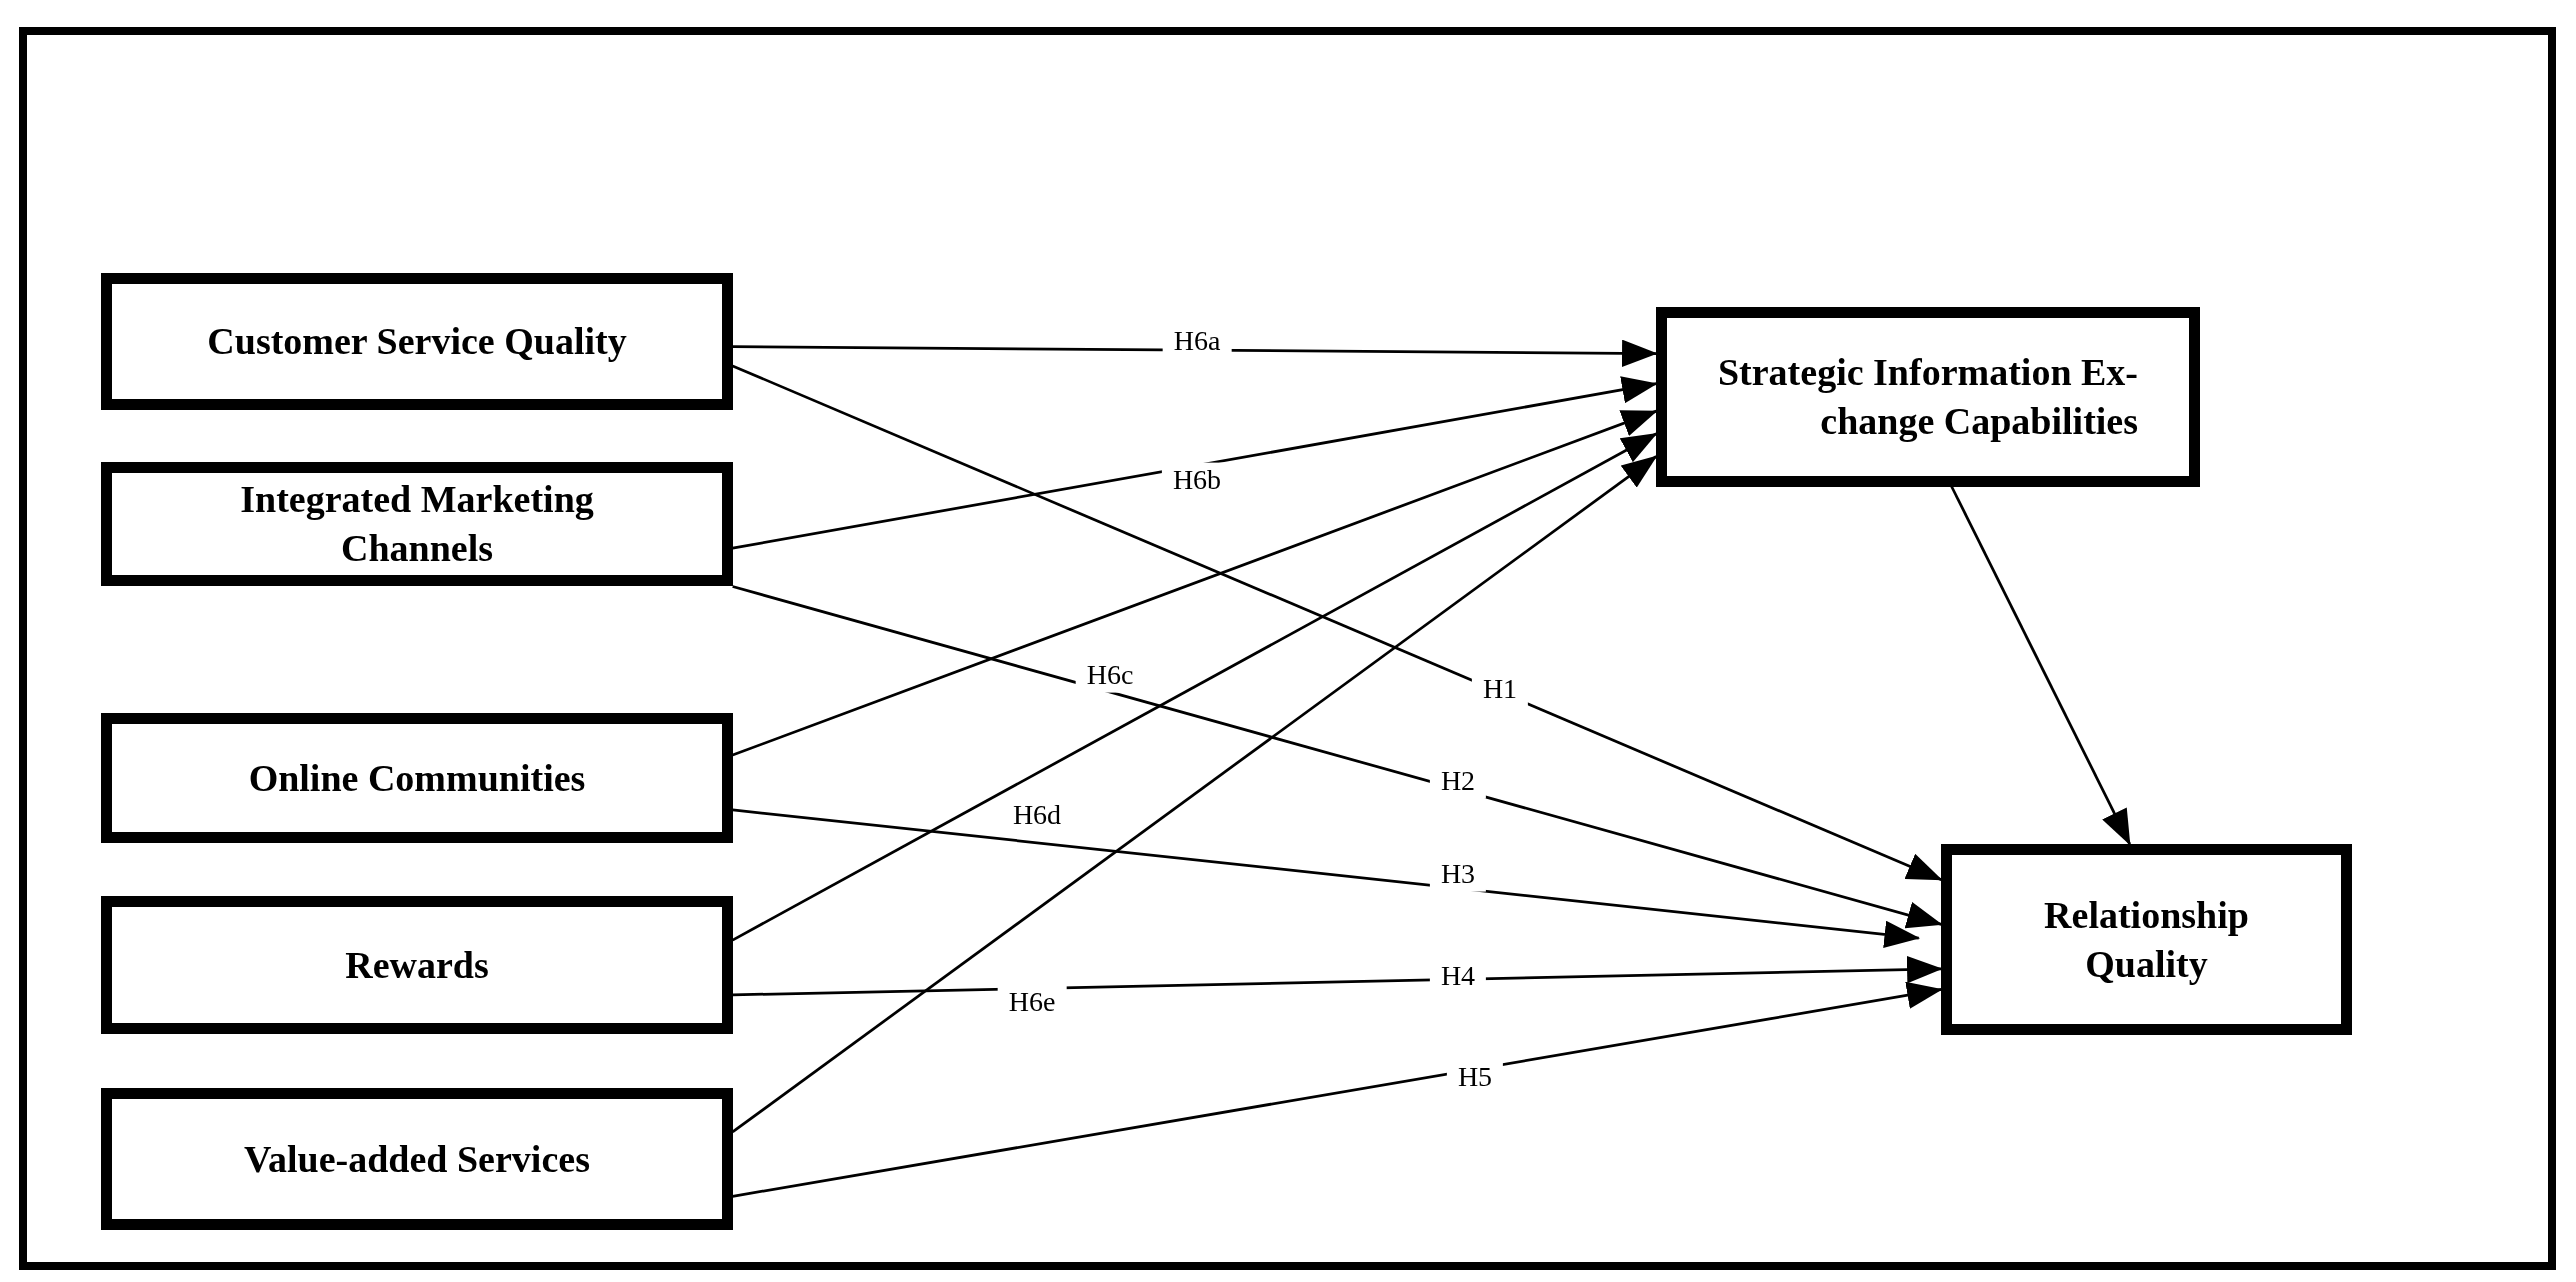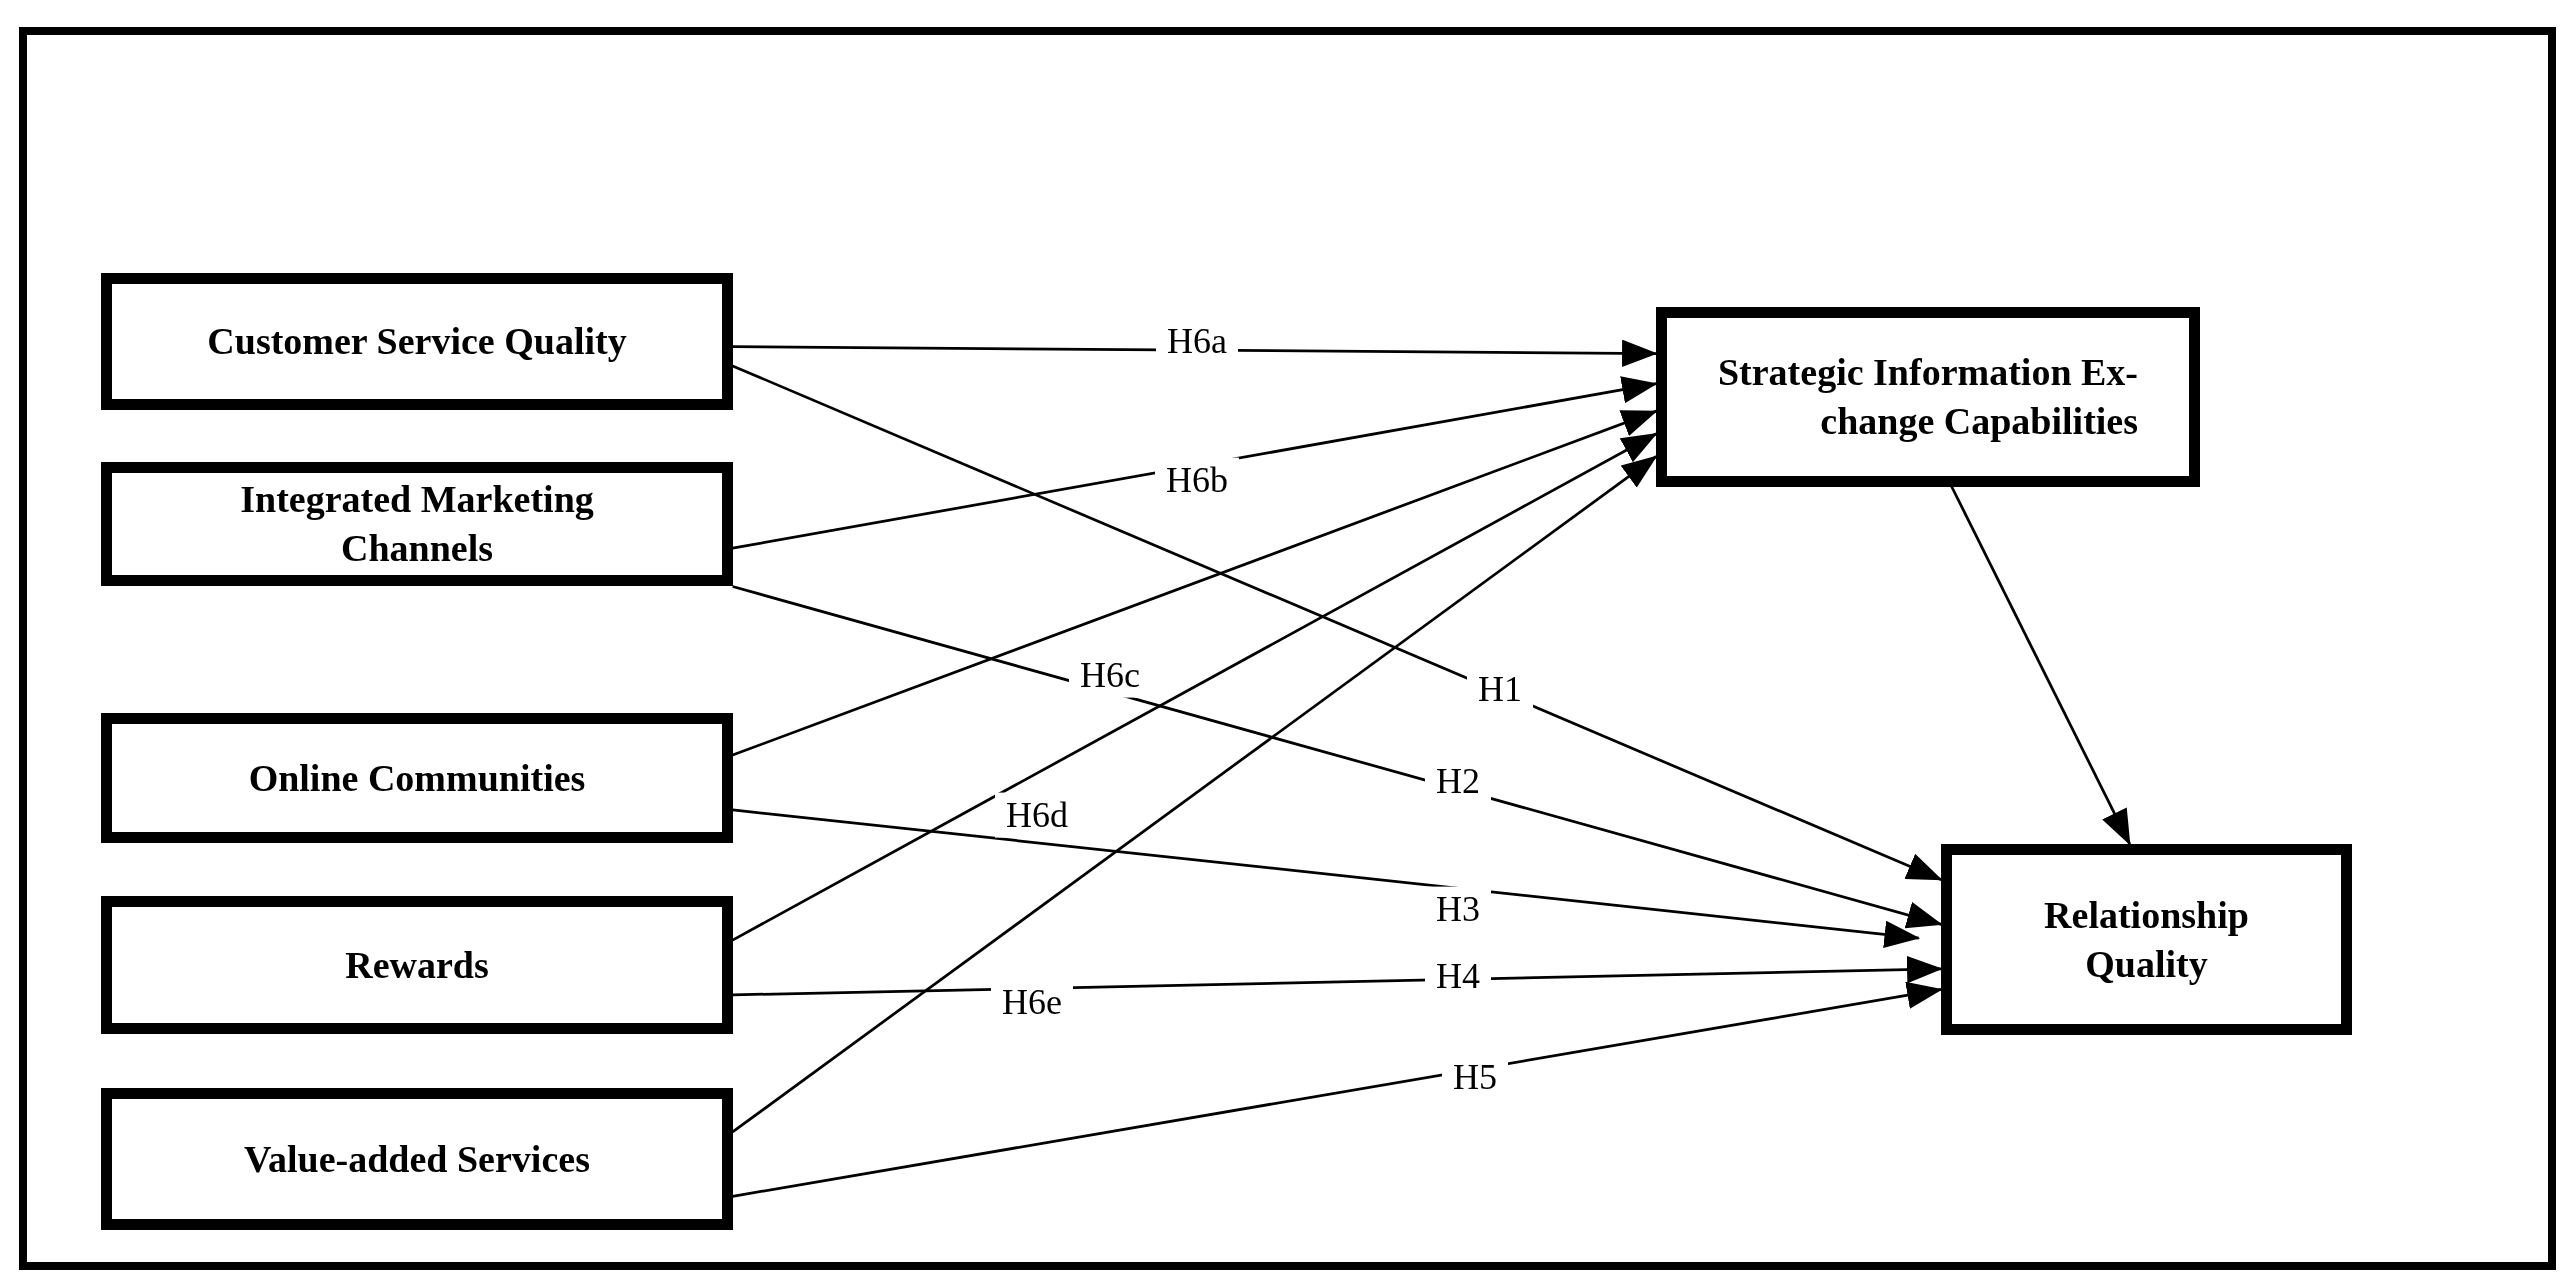--- a/index.html
+++ b/index.html
@@ -57,21 +57,21 @@
     line-height: 1.28;
     white-space: pre-line;
     z-index: 2;
     padding: 2.7px 6.9px;
   }
   .hlabel {
     position: absolute;
     transform: translate(-50%, -50%);
     background: #ffffff;
     padding: 1.4px 11px;
-    font-size: 36px;
+    font-size: 28px;
     font-weight: normal;
     white-space: nowrap;
     z-index: 3;
   }
 </style>
 </head>
 <body>
 
 <div class="canvas">
 
@@ -112,19 +112,19 @@
 Quality</div>
     </div>
   <div id="hlabels">
       <div class="hlabel" style="left: 1197px; top: 341px;">H6a</div>
       <div class="hlabel" style="left: 1197px; top: 480px;">H6b</div>
       <div class="hlabel" style="left: 1110px; top: 675px;">H6c</div>
       <div class="hlabel" style="left: 1037px; top: 815px;">H6d</div>
       <div class="hlabel" style="left: 1032px; top: 1002px;">H6e</div>
       <div class="hlabel" style="left: 1500px; top: 689px;">H1</div>
       <div class="hlabel" style="left: 1458px; top: 781px;">H2</div>
-      <div class="hlabel" style="left: 1458px; top: 874px; margin-top: 35px;">H3</div>
+      <div class="hlabel" style="left: 1458px; top: 874px;">H3</div>
       <div class="hlabel" style="left: 1458px; top: 976px;">H4</div>
       <div class="hlabel" style="left: 1475px; top: 1077px;">H5</div>
     </div>
 
 </div>
 
 
 </body></html>

